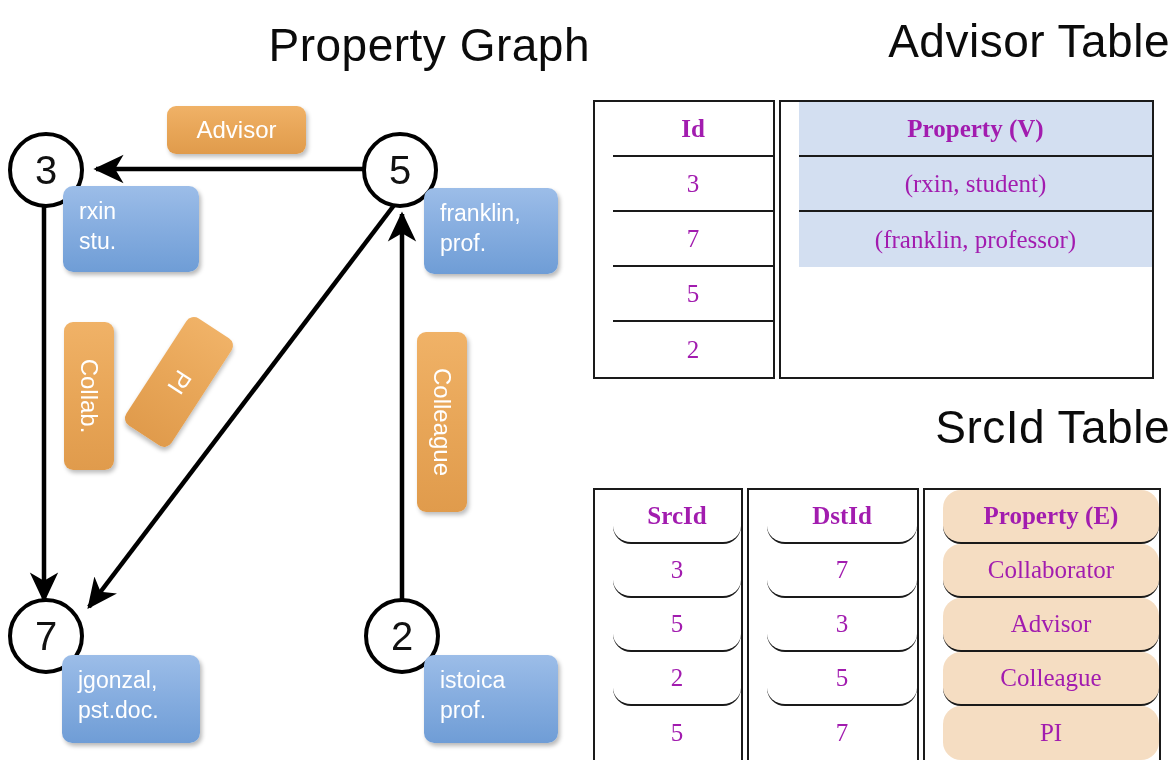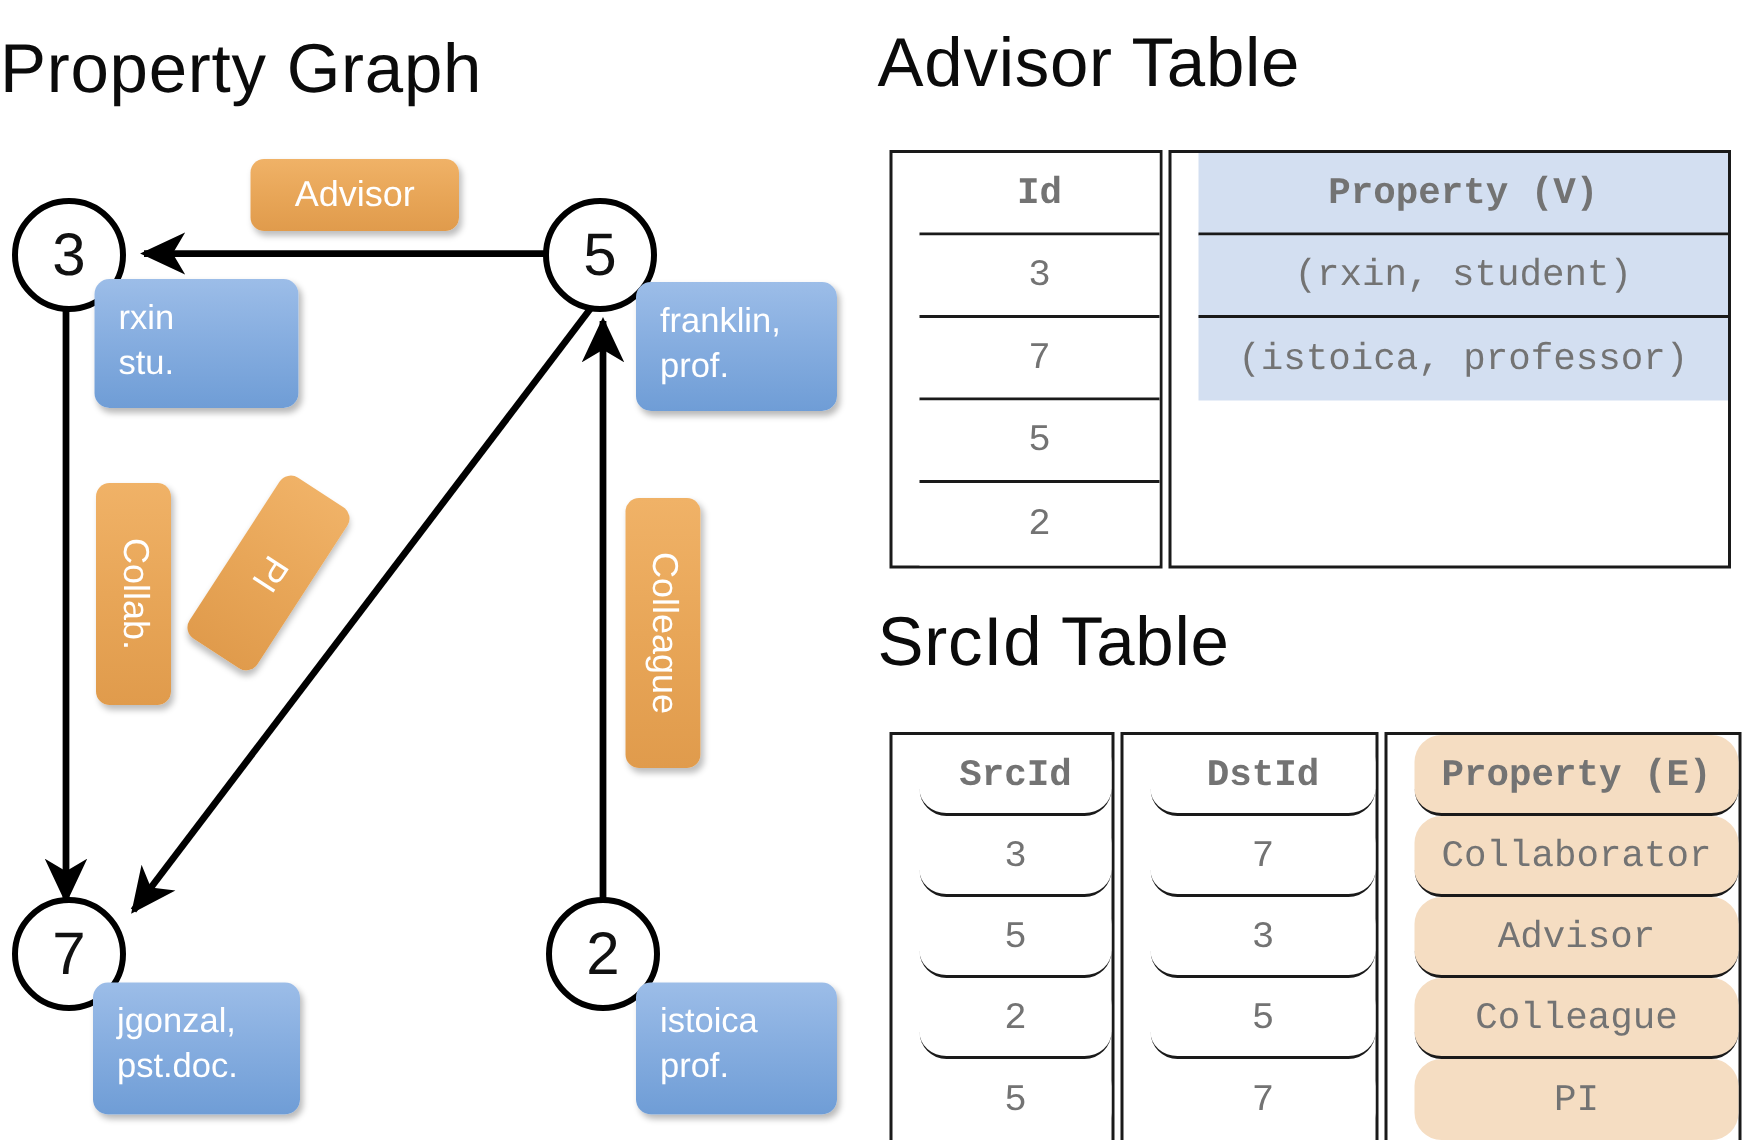--- a/index.html
+++ b/index.html
@@ -18,21 +18,21 @@
 
   
   .title {
     position: absolute;
     font-family: "Liberation Sans", sans-serif;
     font-weight: 300;
     font-size: 46px;
     letter-spacing: 0.5px;
     color: #0b0b0b;
     white-space: nowrap;
-    text-align: left;
+    text-align: right;
   }
   #title-property-graph { left: 0px;   top: 18px;  width: 590px; }
   #title-vertex-table   { left: 585px; top: 14px;  width: 585px; }
   #title-edge-table     { left: 585px; top: 400px; width: 585px; }
 
   
   #graph-panel {
     position: absolute;
     left: 0; top: 0;
     width: 590px; height: 760px;
@@ -116,24 +116,24 @@
     border: 2px solid #1a1a1a;
     box-sizing: border-box;
   }
   .tcol + .tcol { margin-left: 4px; }
   .tcell {
     display: flex;
     align-items: center;
     justify-content: center;
     border-bottom: 2px solid #1a1a1a;
     box-sizing: border-box;
-    font-family: Liberation Mono, monospace;
+    font-family: Liberation Serif, serif;
     font-weight: 300;
     font-size: 25px;
-    color: #737373;
+    color: #a21caf;
     white-space: nowrap;
     margin-left: 18px;
   }
   .tcell:last-child { border-bottom: none; }
   .tcell.head {
     font-weight: 700;
     font-size: 25px;
   }
   .fill-blue   { background: #d3dff1; }
   .fill-orange { background: #f5ddc2; }
@@ -231,21 +231,21 @@
   <div class="tcol c-id">
     <div class="tcell head fill-white">Id</div>
     <div class="tcell fill-white">3</div>
     <div class="tcell fill-white">7</div>
     <div class="tcell fill-white">5</div>
     <div class="tcell fill-white">2</div>
   </div>
   <div class="tcol c-prop">
     <div class="tcell head fill-blue">Property (V)</div>
     <div class="tcell fill-blue">(rxin, student)</div>
-    <div class="tcell fill-blue">(istoica, professor)</div>
+    <div class="tcell fill-blue">(franklin, professor)</div>
   </div>
 </div>
 
 <div class="tbl" id="edge-table">
   <div class="tcol c-src">
     <div class="tcell head fill-white">SrcId</div>
     <div class="tcell fill-white">3</div>
     <div class="tcell fill-white">5</div>
     <div class="tcell fill-white">2</div>
     <div class="tcell fill-white">5</div>

